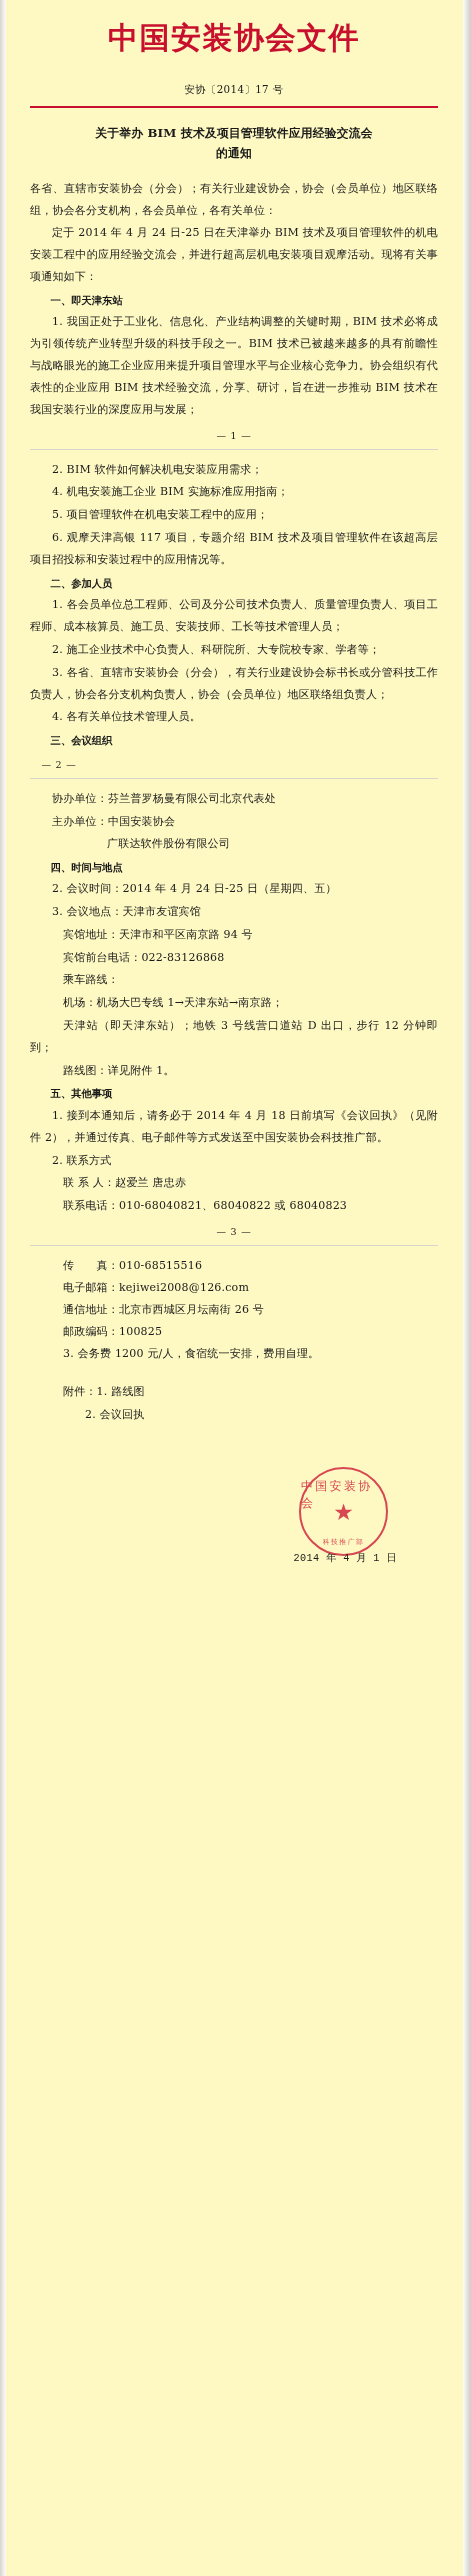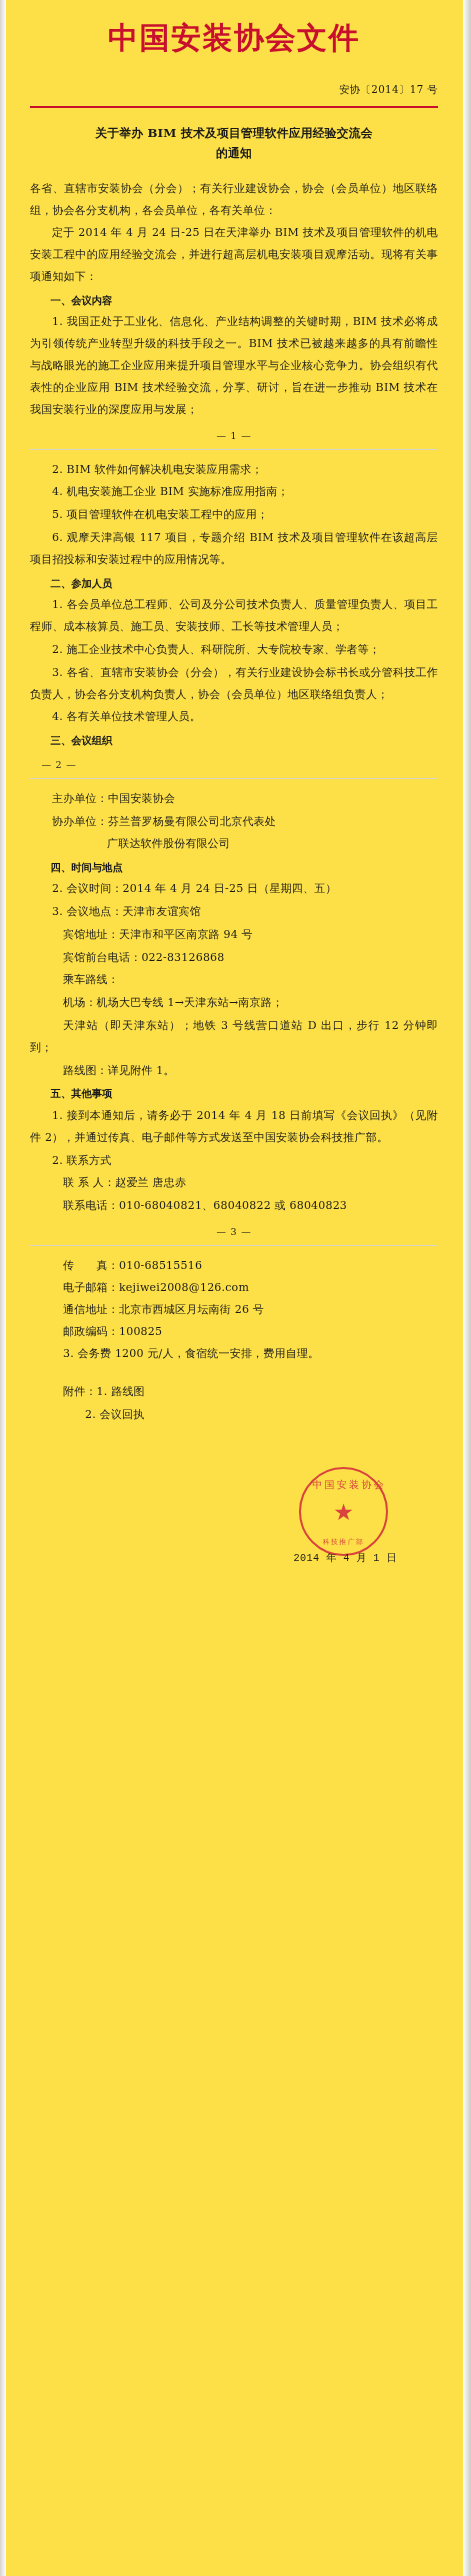--- a/index.html
+++ b/index.html
@@ -9,21 +9,21 @@
   }
   body {
     width: 471px;
     font-family: "DejaVu Serif", "Liberation Serif", serif;
     color: #1a1a1a;
   }
   .page {
     position: relative;
     width: 471px;
     min-height: 2576px;
-    background: #fde047;
+    background: #fef9c3;
     box-sizing: border-box;
     padding: 0;
     overflow: hidden;
   }
   .scan-left-edge {
     position: absolute;
     left: 0; top: 0; bottom: 0;
     width: 6px;
     background: linear-gradient(to right, #d8d5cf, #fdfdfb);
   }
@@ -43,21 +43,21 @@
     font-family: "DejaVu Serif", "Liberation Serif", serif;
     font-weight: bold;
     font-size: 30px;
     letter-spacing: 1.5px;
     padding-top: 21px;
     padding-bottom: 4.6px;
     line-height: 1.15;
     white-space: nowrap;
   }
   .doc-number {
-    text-align: right;
+    text-align: center;
     font-size: 10.3px;
     padding-top: 23px;
     padding-bottom: 3px;
     letter-spacing: 0.4px;
   }
   .red-rule {
     height: 1.5px;
     background: #c8102e;
     margin: 6px 0 15px 0;
   }
@@ -120,23 +120,23 @@
     position: absolute;
     left: 50%; top: 50%;
     transform: translate(-50%, -50%);
     color: #d0223b;
     font-size: 23px;
     line-height: 1;
   }
   .seal .seal-text-top {
     position: absolute;
     left: 0; right: 0; top: 9px;
-    text-align: right;
+    text-align: left;
     color: #d0223b;
-    font-size: 10px;
+    font-size: 12px;
     letter-spacing: 2.3px;
   }
   .seal .seal-text-bottom {
     position: absolute;
     left: 0; right: 0; bottom: 7.6px;
     text-align: center;
     color: #d0223b;
     font-size: 6.8px;
     letter-spacing: 1.5px;
   }
@@ -166,21 +166,21 @@
     <div class="red-rule"></div>
 
     <div class="subject">
       <div>关于举办 BIM 技术及项目管理软件应用经验交流会</div>
       <div>的通知</div>
     </div>
 
     <p class="para">各省、直辖市安装协会（分会）；有关行业建设协会，协会（会员单位）地区联络组，协会各分支机构，各会员单位，各有关单位：</p>
     <p class="para indent2">定于 2014 年 4 月 24 日-25 日在天津举办 BIM 技术及项目管理软件的机电安装工程中的应用经验交流会，并进行超高层机电安装项目观摩活动。现将有关事项通知如下：</p>
 
-    <div class="section-head">一、会议内容</div>
+    <div class="section-head">一、即天津东站</div>
     <p class="para indent2">1. 我国正处于工业化、信息化、产业结构调整的关键时期，BIM 技术必将成为引领传统产业转型升级的科技手段之一。BIM 技术已被越来越多的具有前瞻性与战略眼光的施工企业应用来提升项目管理水平与企业核心竞争力。协会组织有代表性的企业应用 BIM 技术经验交流，分享、研讨，旨在进一步推动 BIM 技术在我国安装行业的深度应用与发展；</p>
 
     <div class="pagenum">— 1 —</div>
     <div class="divider"></div>
 
     <p class="para indent2">2. BIM 软件如何解决机电安装应用需求；</p>
     <p class="para indent2">4. 机电安装施工企业 BIM 实施标准应用指南；</p>
     <p class="para indent2">5. 项目管理软件在机电安装工程中的应用；</p>
     <p class="para indent2">6. 观摩天津高银 117 项目，专题介绍 BIM 技术及项目管理软件在该超高层项目招投标和安装过程中的应用情况等。</p>
 
@@ -188,22 +188,22 @@
     <p class="para indent2">1. 各会员单位总工程师、公司及分公司技术负责人、质量管理负责人、项目工程师、成本核算员、施工员、安装技师、工长等技术管理人员；</p>
     <p class="para indent2">2. 施工企业技术中心负责人、科研院所、大专院校专家、学者等；</p>
     <p class="para indent2">3. 各省、直辖市安装协会（分会），有关行业建设协会标书长或分管科技工作负责人，协会各分支机构负责人，协会（会员单位）地区联络组负责人；</p>
     <p class="para indent2">4. 各有关单位技术管理人员。</p>
 
     <div class="section-head">三、会议组织</div>
 
     <div class="pagenum left">— 2 —</div>
     <div class="divider"></div>
 
+    <p class="para indent2">协办单位：芬兰普罗杨曼有限公司北京代表处</p>
     <p class="para indent2">主办单位：中国安装协会</p>
-    <p class="para indent2">协办单位：芬兰普罗杨曼有限公司北京代表处</p>
     <p class="para" style="text-indent:7em;">广联达软件股份有限公司</p>
 
     <div class="section-head">四、时间与地点</div>
     <p class="para indent2">2. 会议时间：2014 年 4 月 24 日-25 日（星期四、五）</p>
     <p class="para indent2">3. 会议地点：天津市友谊宾馆</p>
     <p class="para" style="text-indent:3em;">宾馆地址：天津市和平区南京路 94 号</p>
     <p class="para" style="text-indent:3em;">宾馆前台电话：022-83126868</p>
     <p class="para" style="text-indent:3em;">乘车路线：</p>
     <p class="para" style="text-indent:3em;">机场：机场大巴专线 1→天津东站→南京路；</p>
     <p class="para" style="text-indent:3em;">天津站（即天津东站）；地铁 3 号线营口道站 D 出口，步行 12 分钟即到；</p>

